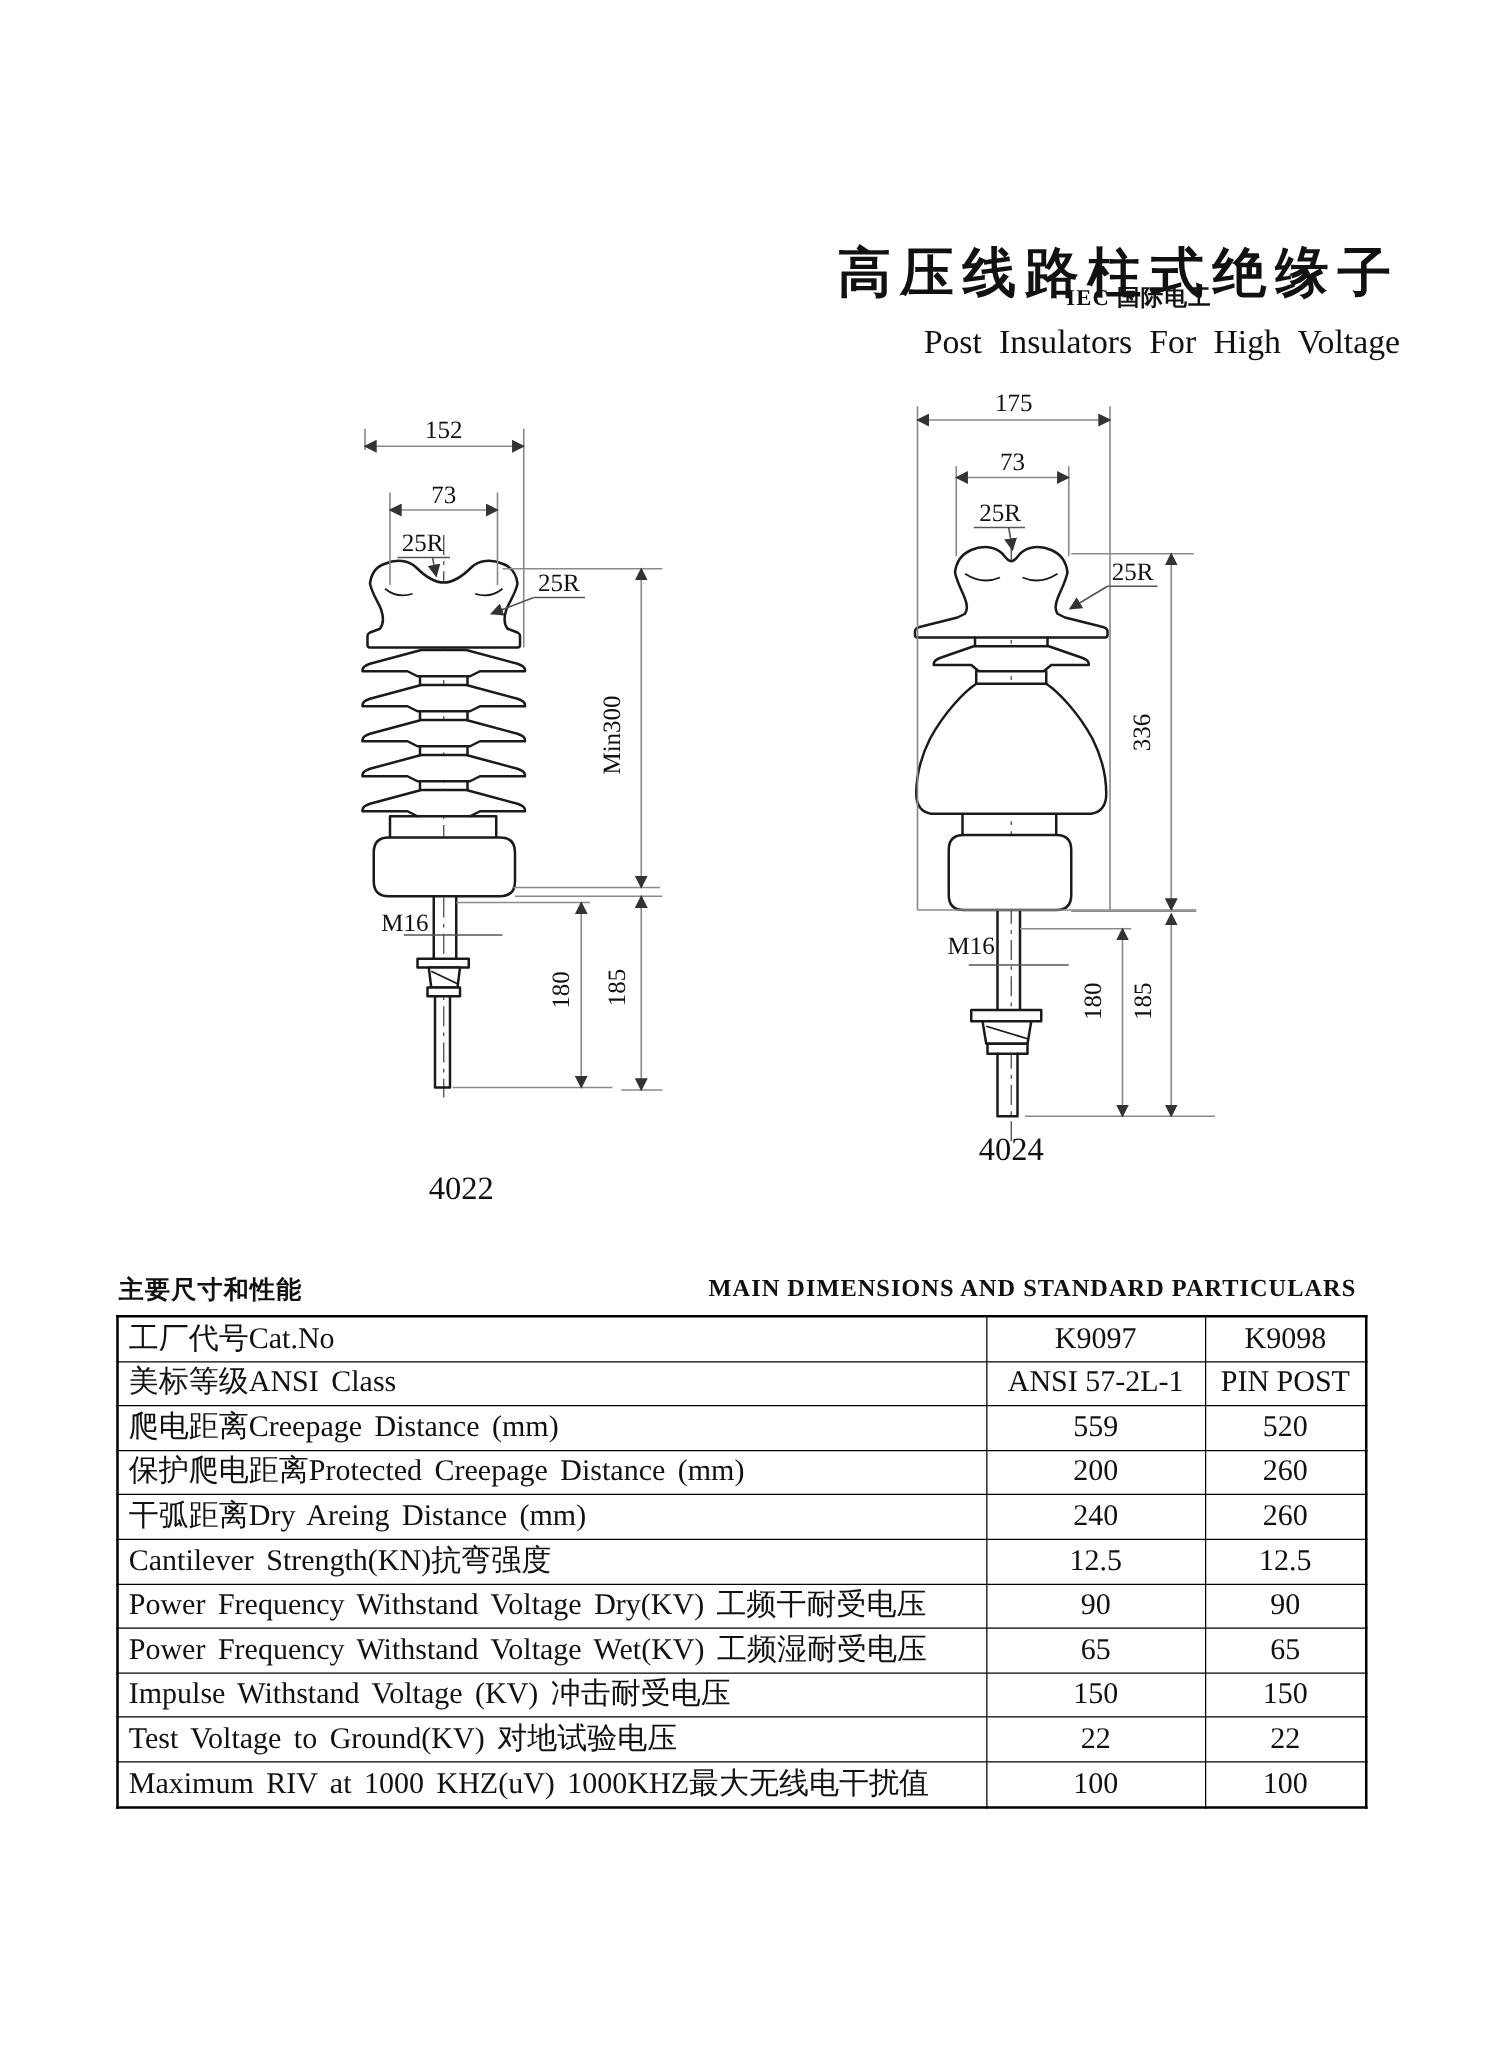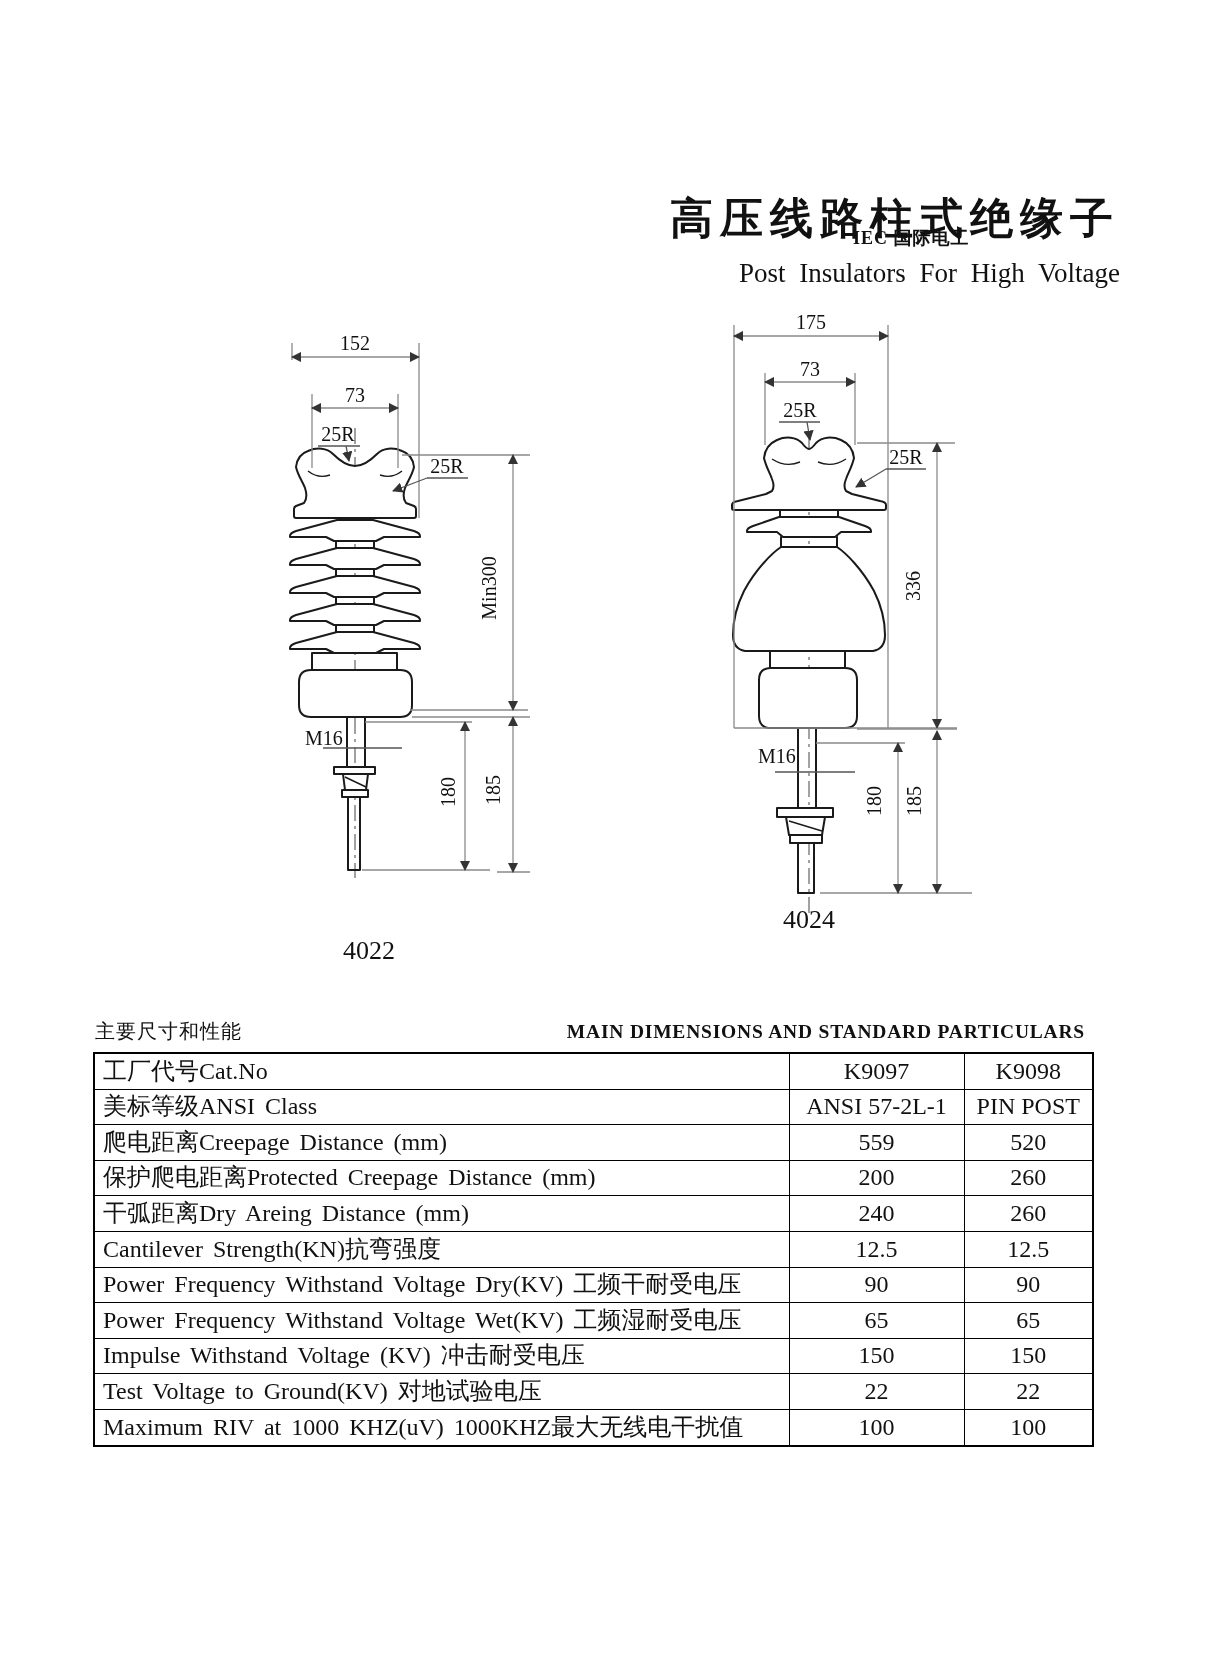--- a/index.html
+++ b/index.html
@@ -13,21 +13,21 @@
   .iec-label{position:absolute;left:853px;top:226px;font-size:18px;letter-spacing:1px;font-weight:bold;}
 
   .dwg{position:absolute;}
   .dwg-left{left:250px;top:300px;}
   .dwg-right{left:660px;top:285px;}
 
   .model{position:absolute;width:110px;text-align:center;font-size:26px;}
   .model-left{left:314px;top:936px;}
   .model-right{left:754px;top:905px;}
 
-  .cap-cn{position:absolute;left:95px;top:1018px;font-size:20px;letter-spacing:1px;}
+  .cap-cn{position:absolute;left:95px;top:1018px;font-size:20px;letter-spacing:1px;font-weight:bold;}
   .cap-en{position:absolute;left:93px;top:1021px;width:992px;text-align:right;
     font-weight:bold;font-size:19.5px;letter-spacing:0.8px;}
 
   table.spec{position:absolute;left:93px;top:1052px;width:999px;
     border-collapse:collapse;table-layout:fixed;font-size:24px;
     border:2.5px solid #000;}
   table.spec td{border:1.6px solid #000;height:34.6px;padding:0;line-height:1.05;}
   table.spec td.lbl{padding-left:8px;word-spacing:4px;}
   table.spec td.val{text-align:center;}
   table.spec tr.merge td{border-top:none;}

